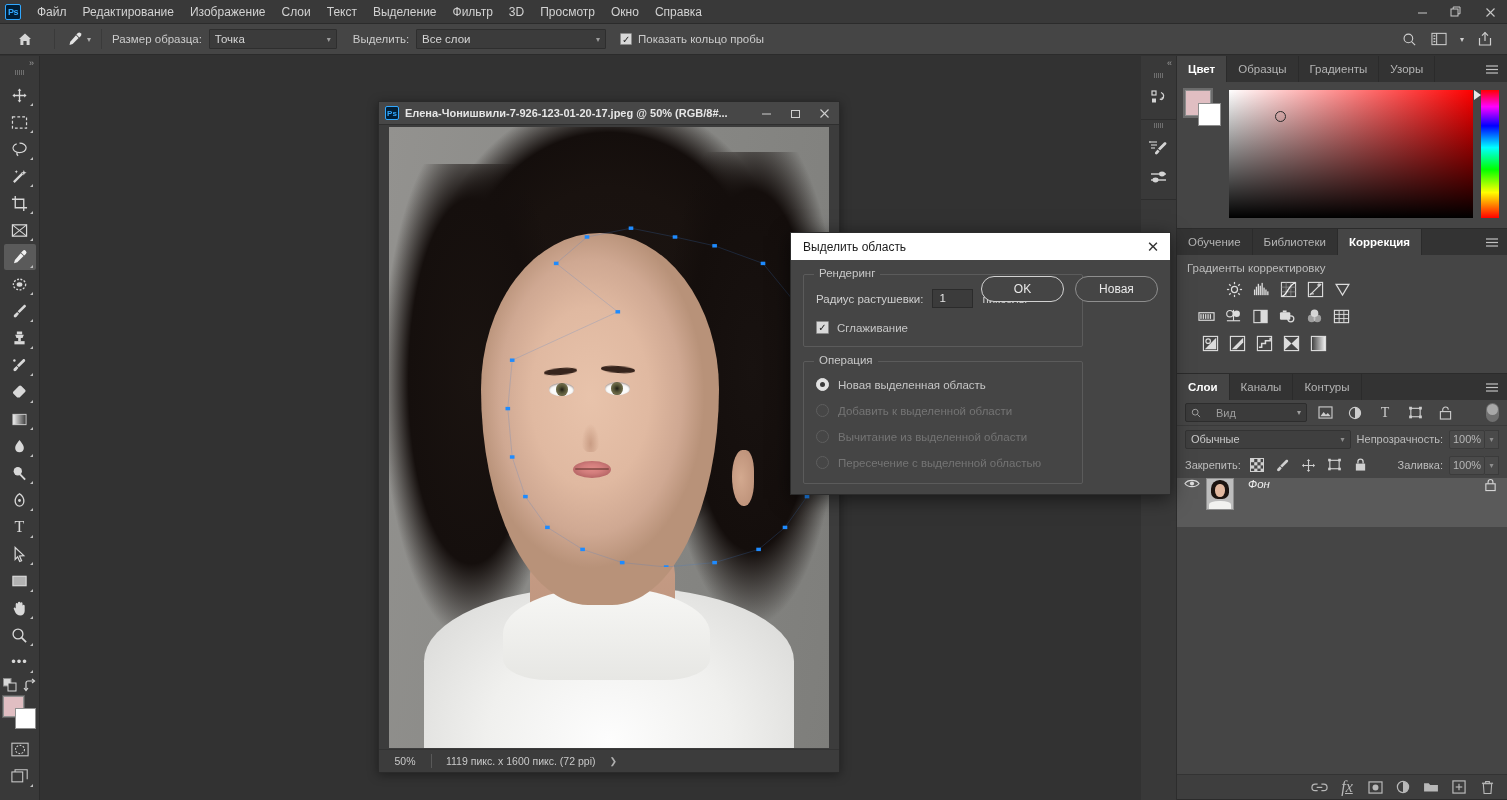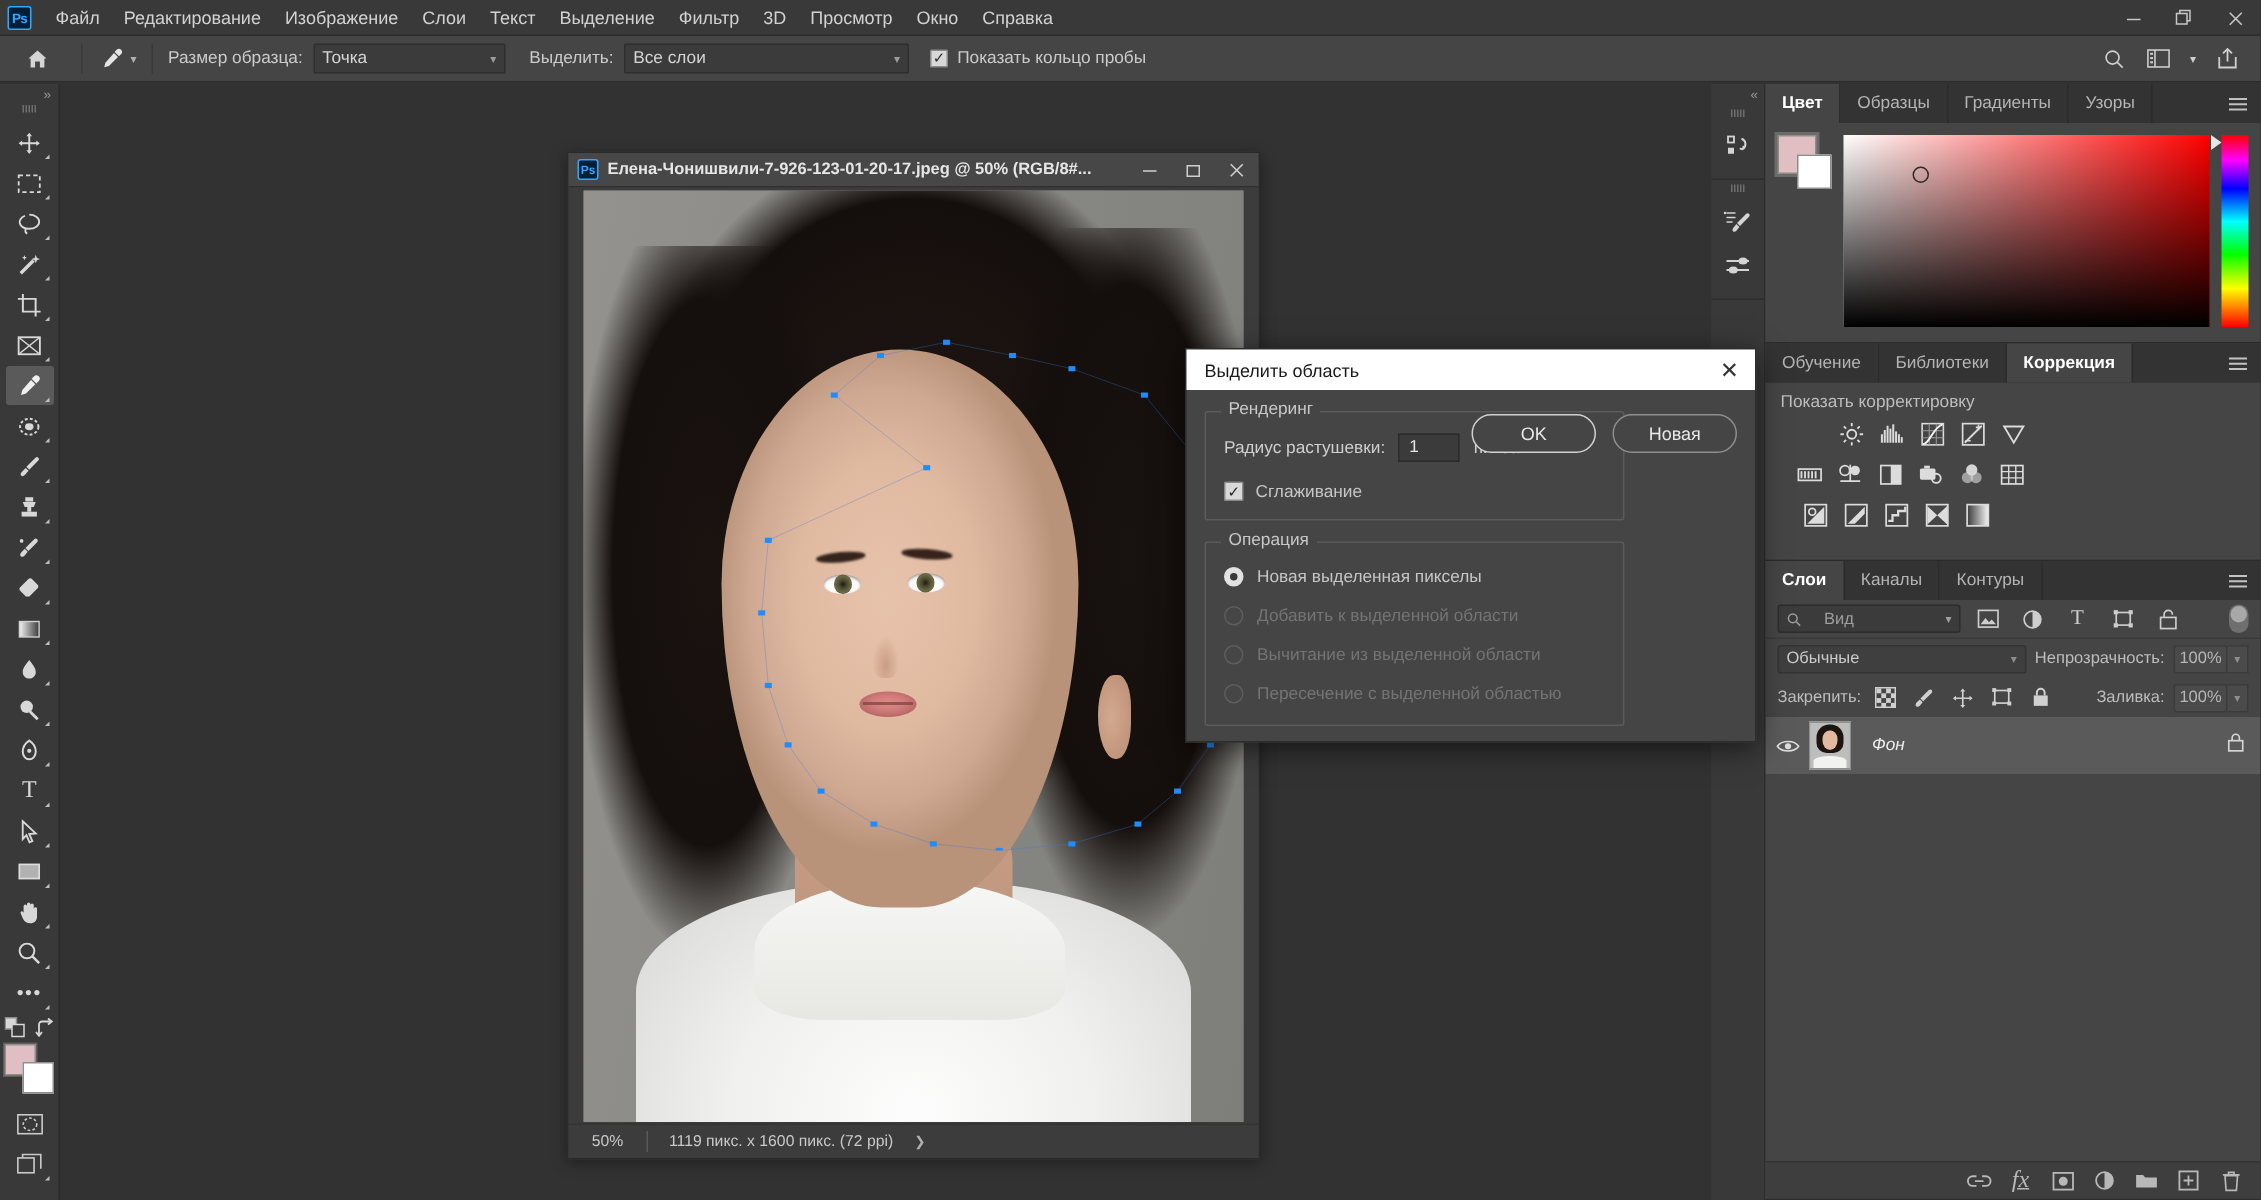--- a/index.html
+++ b/index.html
@@ -312,21 +312,21 @@
     font-size:11px;color:#b6b6b6;display:flex;align-items:center;justify-content:center;}
   .op-cv { width:14px;height:19px;background:#4a4a4a;border:1px solid #3b3b3b;border-left:none;
     display:flex;align-items:center;justify-content:center;font-size:8px;color:#8e8e8e;}
 
   .lay-lock { height:26px; display:flex; align-items:center; padding:0 8px; gap:6px; }
   .lock-lbl{font-size:11px;color:#bdbdbd;}
   .lock-ic{width:20px;height:20px;display:flex;align-items:center;justify-content:center;color:#d0d0d0;}
   .fill-lbl{font-size:11px;color:#bdbdbd;margin-left:auto;white-space:nowrap;}
 
   .lay-list { flex:1; overflow:hidden; }
-  .lay-row { display:flex; align-items:center; height:38px; background:#5a5a5a; padding-right:10px;}
+  .lay-row { display:flex; align-items:flex-start; height:49px; background:#5a5a5a; padding-right:10px;}
   .lay-eye { width:29px; display:flex; align-items:center; justify-content:center; color:#ddd;}
   .lay-thumb { width:28px;height:32px;border:1px solid #8f8f8f; background:#d9d9d9; position:relative; overflow:hidden;}
   .lay-name { font-size:11.5px; color:#ededed; font-style:italic; margin-left:14px;}
   .lay-lockic { margin-left:auto; color:#d6d6d6;}
 
   .lay-bottom { height:25px; background:#3e3e3e; border-top:1px solid #333;
     display:flex; align-items:center; justify-content:flex-end; gap:4px; padding-right:8px;}
   .lb-ic { width:24px;height:22px;display:flex;align-items:center;justify-content:center;color:#b8b8b8;}
 
   
@@ -731,21 +731,21 @@
             <div class="chk">✓</div>
             <span>Сглаживание</span>
           </div>
         </div>
 
         <div class="fieldset" style="padding-top:16px;padding-bottom:14px">
           <legend>Операция</legend>
 
           <div class="radio-row">
             <div class="rd on"></div>
-            <span>Новая выделенная пикселы</span>
+            <span>Новая выделенная область</span>
           </div>
           <div class="radio-row">
             <div class="rd dim"></div>
             <span class="dim-txt">Добавить к выделенной области</span>
           </div>
           <div class="radio-row">
             <div class="rd dim"></div>
             <span class="dim-txt">Вычитание из выделенной области</span>
           </div>
           <div class="radio-row">
@@ -856,21 +856,21 @@
           <svg width="14" height="11" viewBox="0 0 14 11">
               <g stroke="#c2c2c2" stroke-width="1.2">
                 <line x1="1" y1="2" x2="13" y2="2"></line>
                 <line x1="1" y1="5.5" x2="13" y2="5.5"></line>
                 <line x1="1" y1="9" x2="13" y2="9"></line>
               </g>
             </svg>
         </div>
       </div>
       <div class="adj-body">
-        <div class="adj-title">Показать корректировку</div>
+        <div class="adj-title">Градиенты корректировку</div>
 
         <div class="adj-row">
           <div class="adj-ic">
             <svg width="17" height="17" viewBox="0 0 18 18">
                 <circle cx="9" cy="9" r="3.2" fill="none" stroke="#dcdcdc" stroke-width="1.3"></circle>
                 <g stroke="#dcdcdc" stroke-width="1.3">
                   <line x1="9" y1="1" x2="9" y2="3.4"></line>
                   <line x1="9" y1="14.6" x2="9" y2="17"></line>
                   <line x1="1" y1="9" x2="3.4" y2="9"></line>
                   <line x1="14.6" y1="9" x2="17" y2="9"></line>

